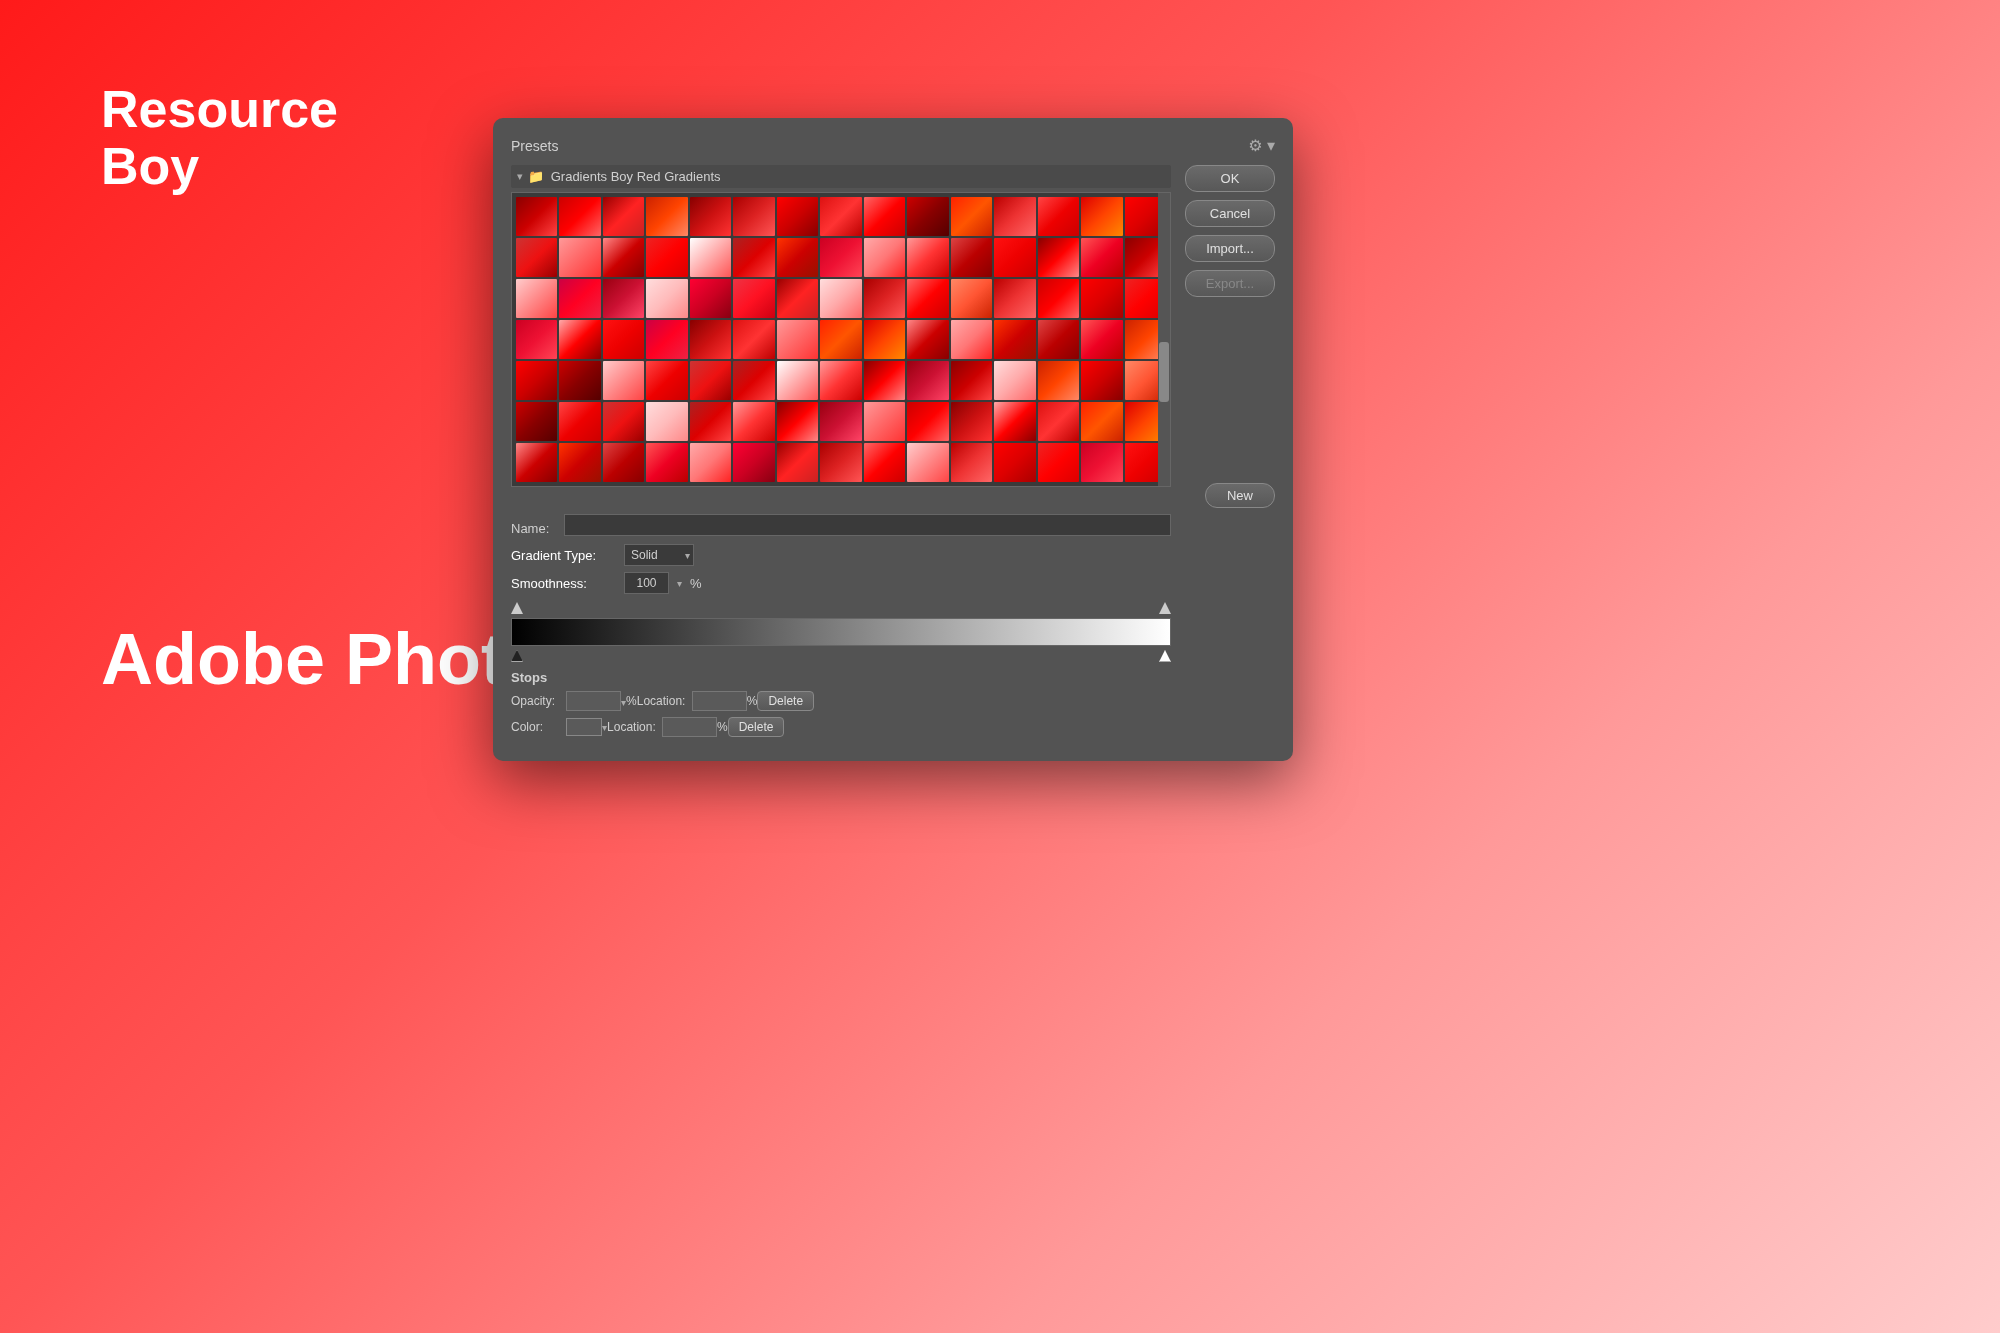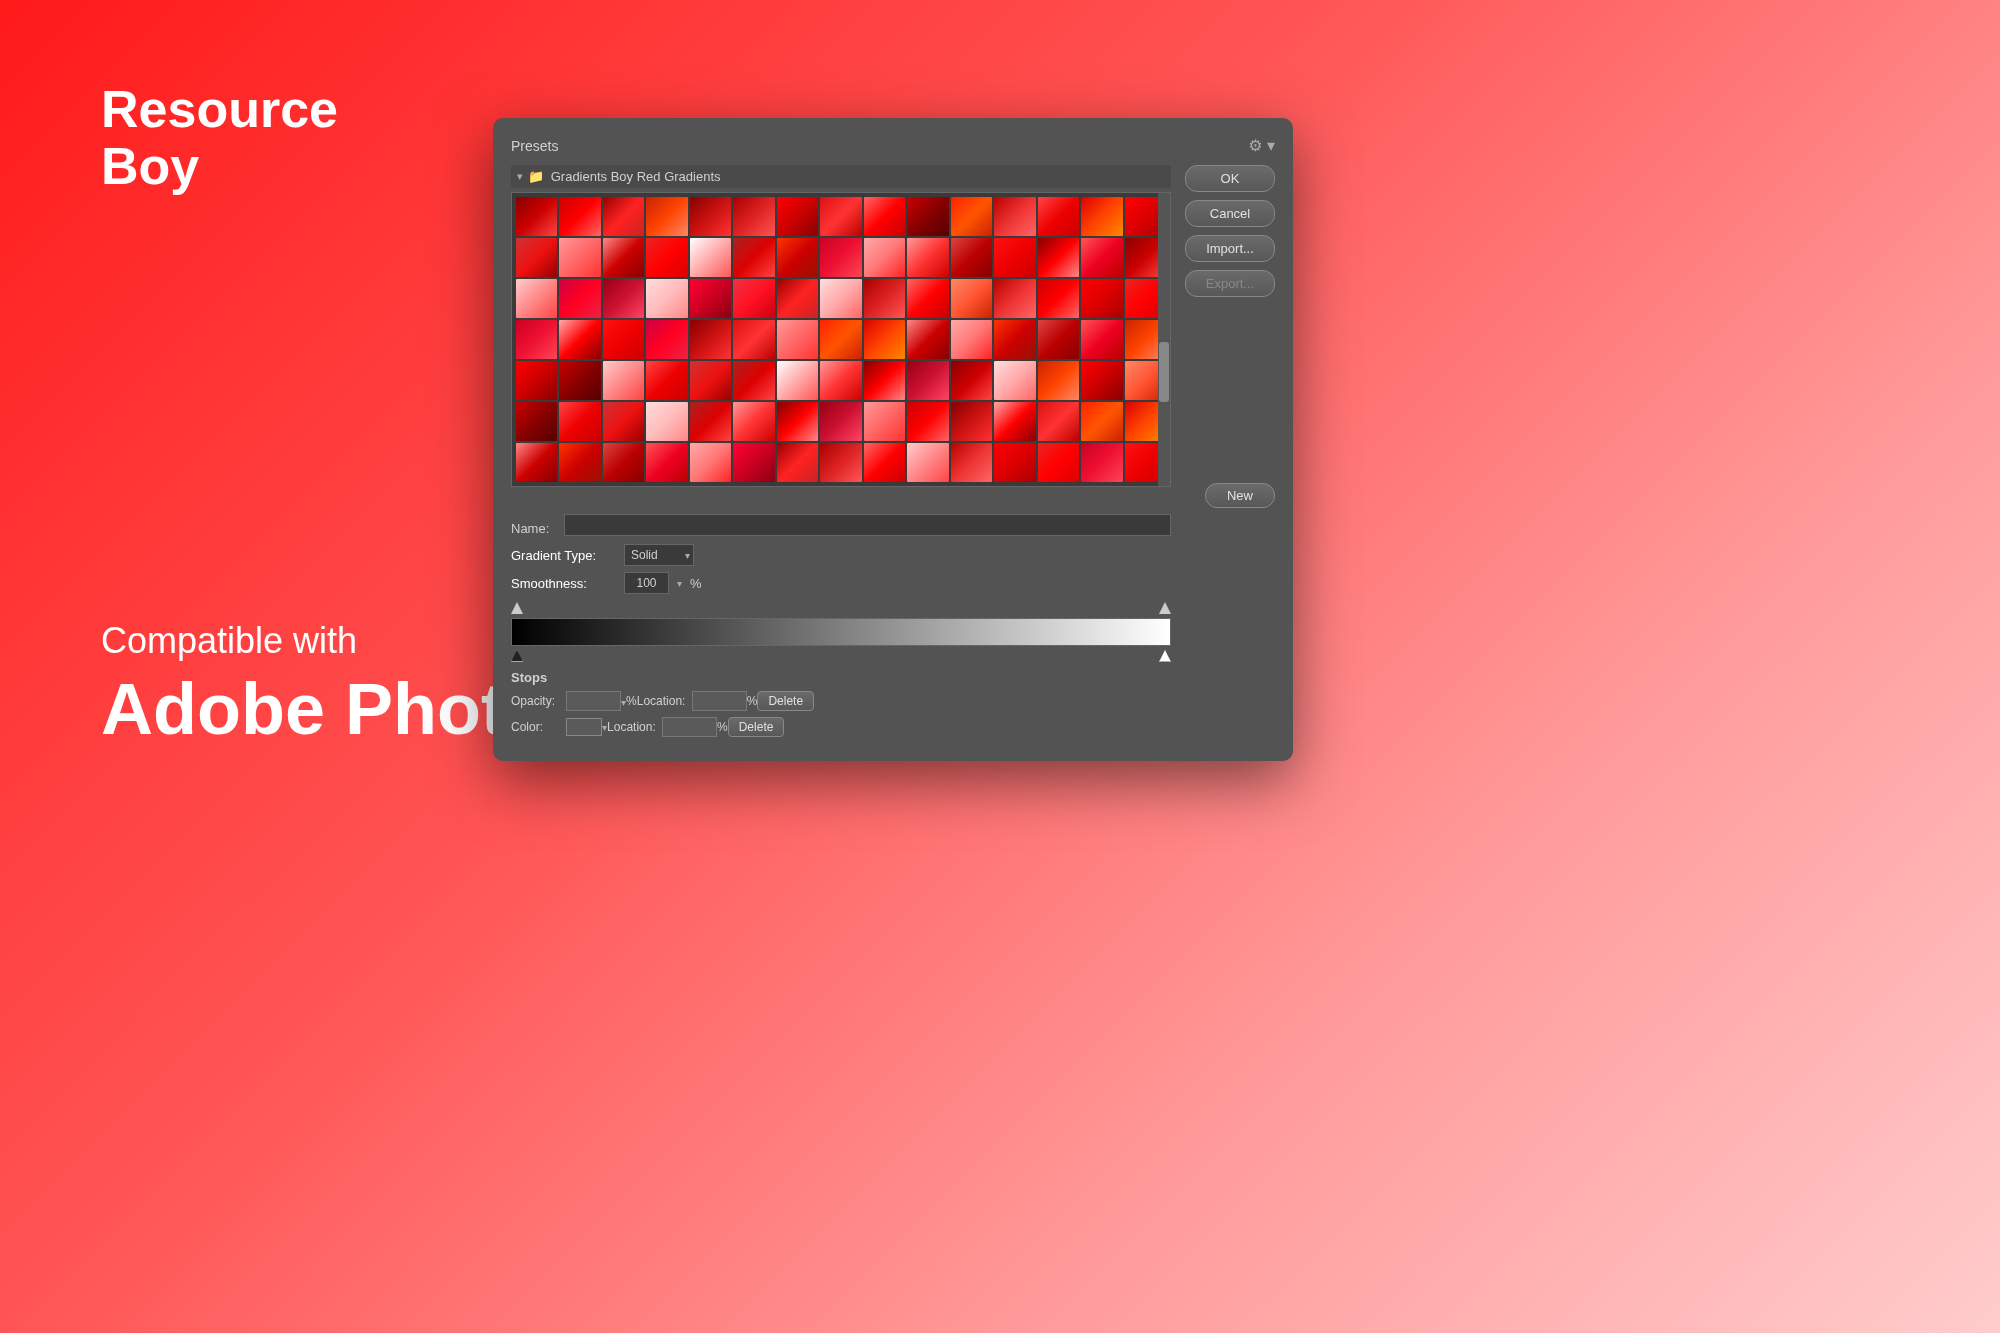--- a/index.html
+++ b/index.html
@@ -436,21 +436,20 @@
 <body>
 
 <div style="position:absolute;inset:0;background:linear-gradient(135deg, #ff1a1a 0%, #ff5555 40%, #ff9999 70%, #ffcccc 100%);"></div>
 
 <div class="brand-text">
   <span>Resource</span><br>
   <span>Boy</span>
 </div>
 
 <div class="compat-section">
-  <div class="compat-label">Compatible with</div>
   <div class="compat-app">Adobe Photoshop</div>
 </div>
 
 <div class="ps-dialog">
 
   <div class="dialog-header">
     <span class="dialog-title">Presets</span>
     <button class="gear-btn">⚙ ▾</button>
   </div>
 

